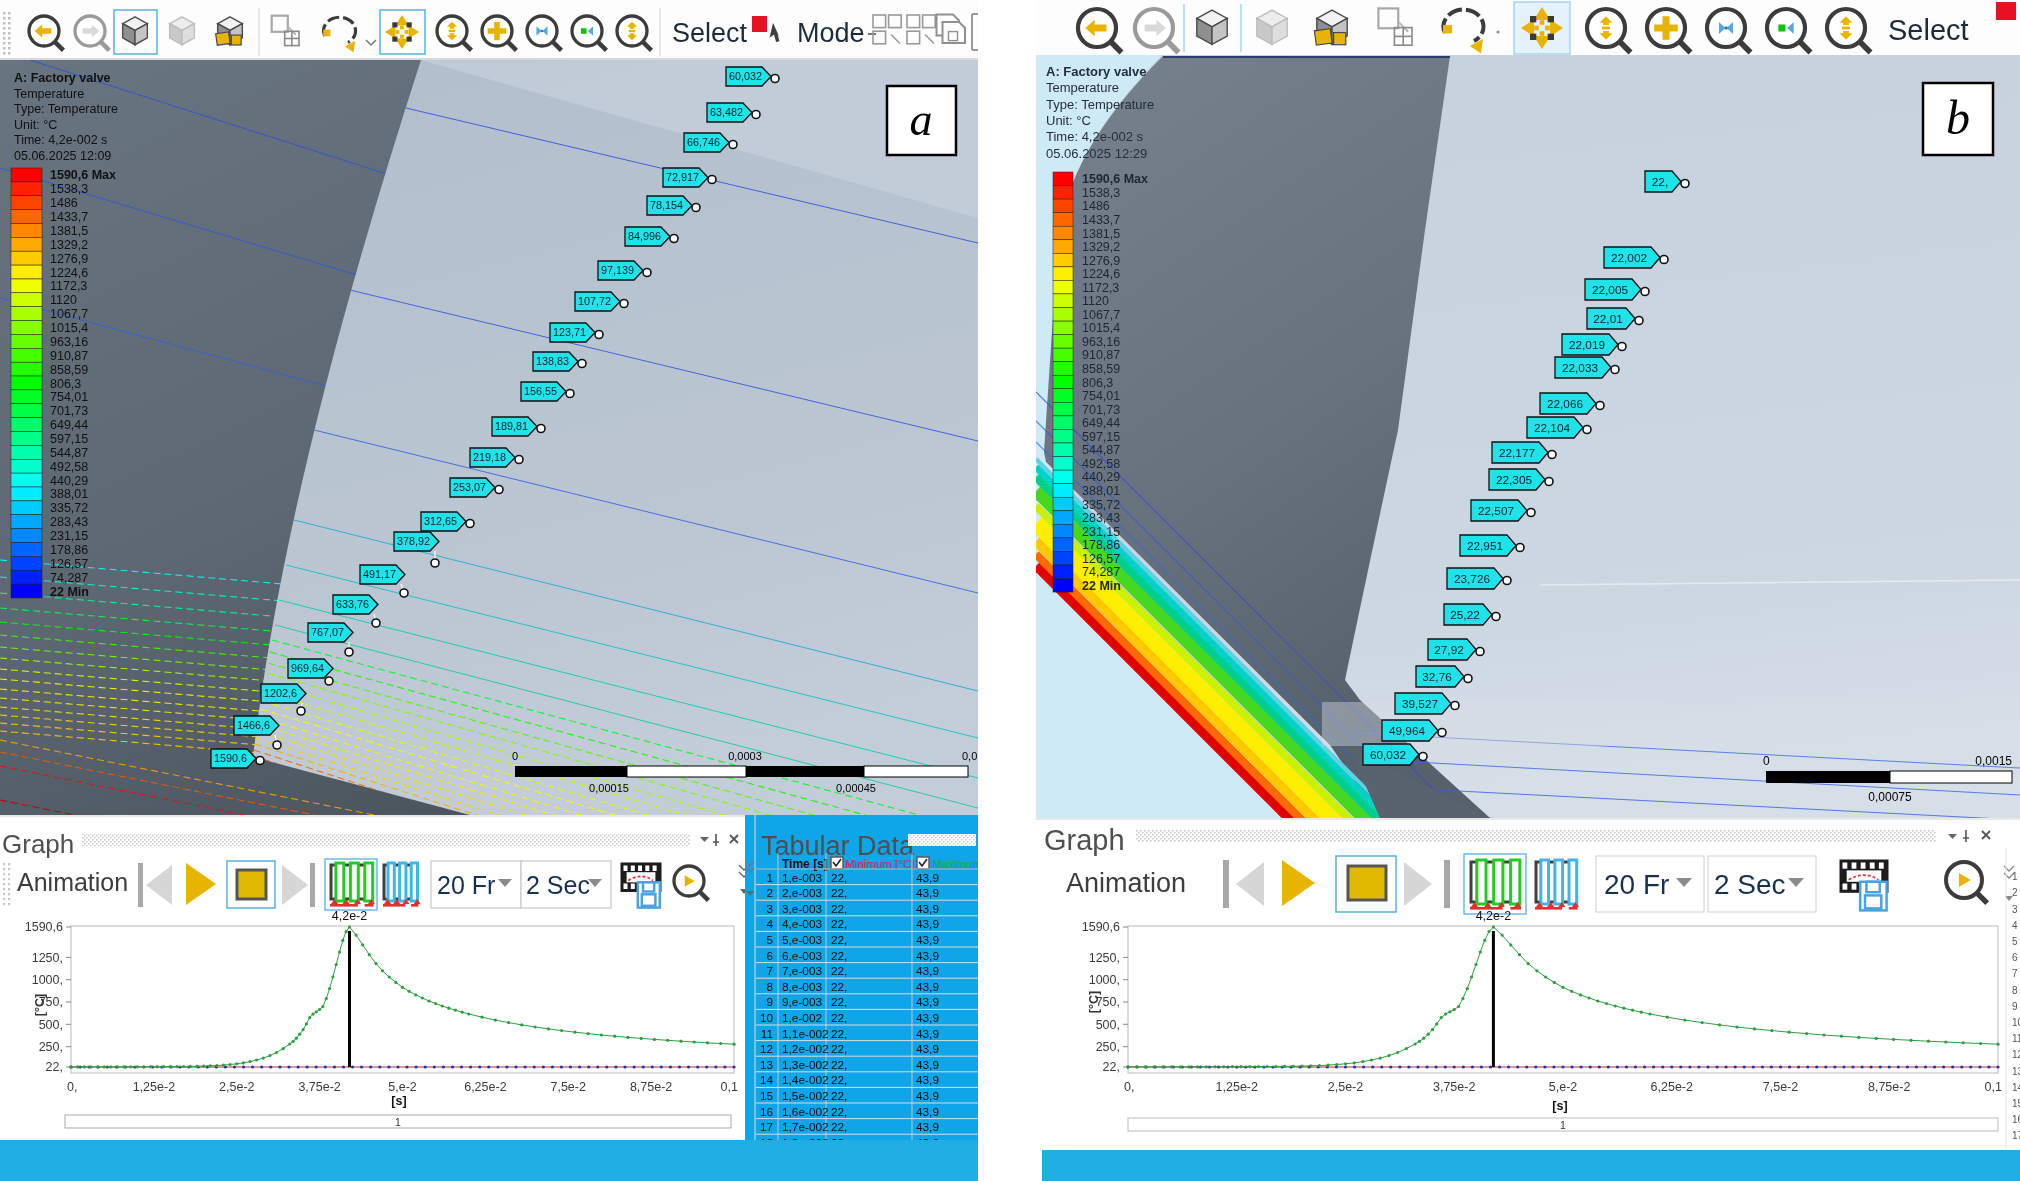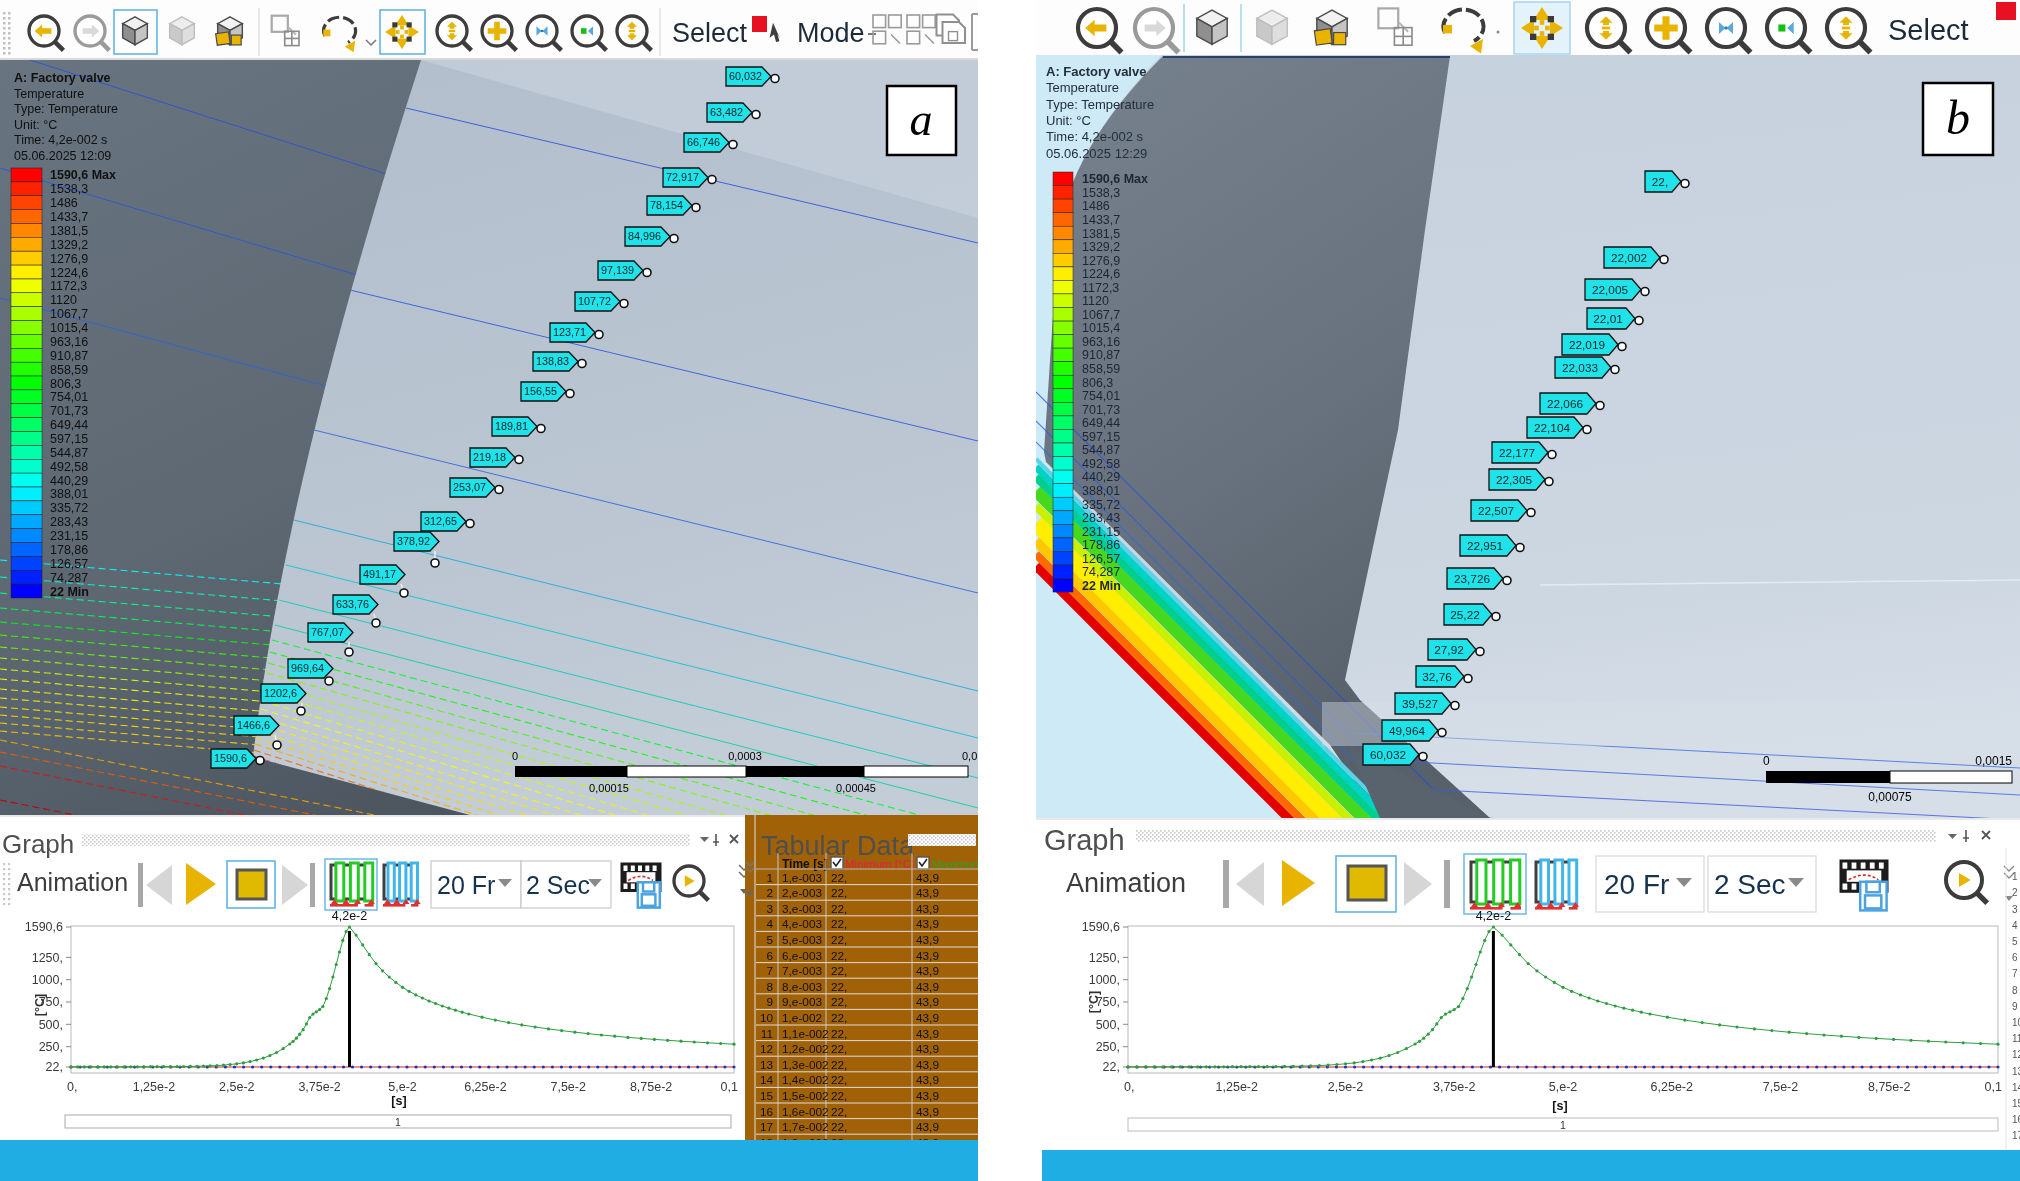--- a/index.html
+++ b/index.html
@@ -627,21 +627,21 @@
     <circle cx="694.2" cy="227.0" r="1.6" fill="#2f9e41"></circle>
     <circle cx="707.5" cy="227.8" r="1.6" fill="#2f9e41"></circle>
     <circle cx="720.7" cy="228.5" r="1.6" fill="#2f9e41"></circle>
     <circle cx="734.0" cy="229.2" r="1.6" fill="#2f9e41"></circle>
     <text x="349.5" y="105" font-size="12.5" fill="#111" text-anchor="middle">4,2e-2</text>
     <text x="38" y="196" font-size="12.5" fill="#333" font-weight="bold" text-anchor="middle" transform="rotate(-90 38 190)">[°C]</text>
     <text x="399" y="290" font-size="12.5" fill="#111" text-anchor="middle" font-weight="bold">[s]</text>
     <rect x="65" y="300" width="666" height="13" fill="#fff" stroke="#aaa" stroke-width="1"></rect>
     <text x="398" y="311" font-size="10.5" fill="#333" text-anchor="middle">1</text>
   </svg>
-<div style="position:absolute;left:745px;top:815px;width:233px;height:325px;background:#a16207;overflow:hidden">
+<div style="position:absolute;left:745px;top:815px;width:233px;height:325px;background:#0ea5e9;overflow:hidden">
     <svg width="233" height="325">
       <line x1="10" y1="0" x2="10" y2="325" stroke="#e0e0e0" stroke-width="1"></line>
       <path d="M1,47 l4,4 l4,-4 m-8,6 l4,4 l4,-4" stroke="#777" stroke-width="1.3" fill="none"></path>
       <path d="M1,76 l8,0 l-4,5 z" fill="#666"></path>
       <text x="16" y="40" font-size="27" fill="#4f4f4f">Tabular Data</text>
       <rect x="163" y="19" width="68" height="12" fill="url(#dots)"></rect>
       <g font-size="12.5">
         <text x="37" y="53" fill="#111" font-weight="bold" font-size="12">Time [s]</text>
         <rect x="86" y="42" width="12" height="12" fill="#fff" stroke="#555" stroke-width="1.4"></rect>
         <path d="M88,47 l3,4 l5,-7" stroke="#222" stroke-width="1.6" fill="none"></path>

